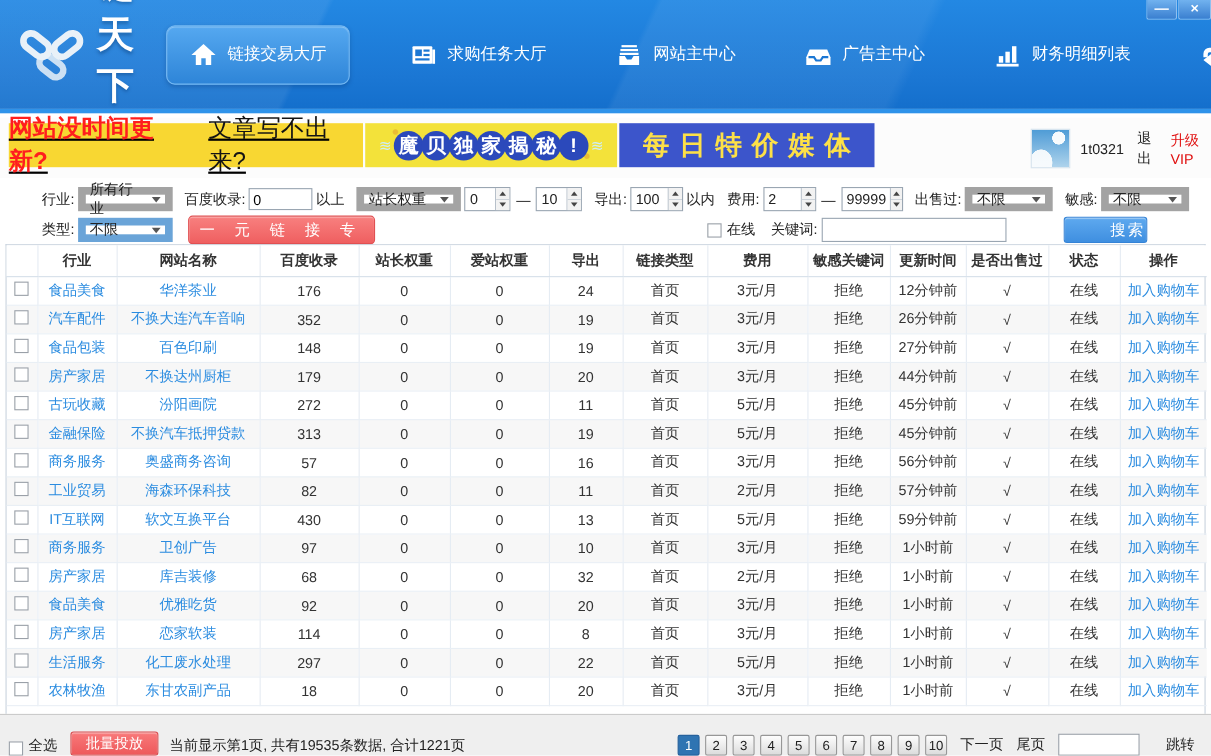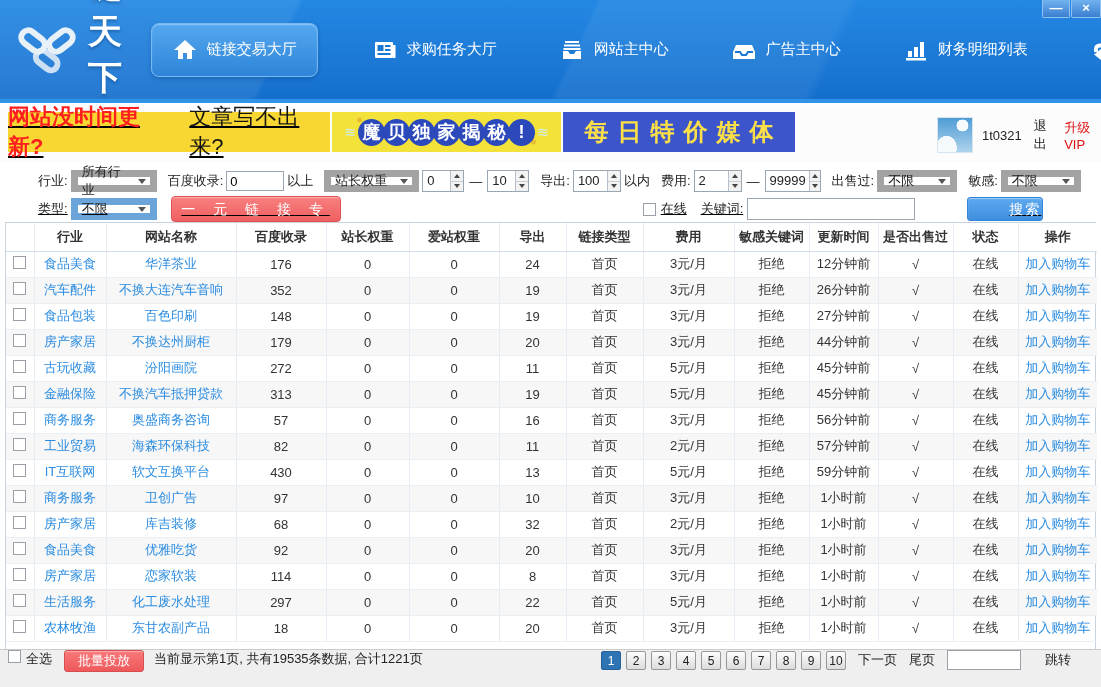--- a/index.html
+++ b/index.html
@@ -52,21 +52,21 @@
                radial-gradient(ellipse at 25% 88%, rgba(255,255,255,.9) 0 28%, rgba(255,255,255,0) 29%),
                linear-gradient(180deg,#4f9cd6,#aed3ec); border:1px solid #d7e4ee; }
   .uname { font-size:13px; color:#222; margin-left:9px; }
   .logout { font-size:13px; color:#222; margin-left:12px; cursor:pointer; }
   .vip { font-size:13px; color:#e01010; margin-left:10px; cursor:pointer; }
 
   
   .filters { position:absolute; top:162px; left:0; width:1101px; height:60px; background:#fff; }
   .f-row { display:flex; align-items:center; padding-left:38px; }
   .f-row1 { margin-top:7px; height:24px; gap:3px; }
-  .f-row2 { margin-top:3px; height:26px;text-decoration:underline; }
+  .f-row2 { margin-top:3px; height:26px; }
   .f-label { font-size:13px; color:#222; white-space:nowrap; }
   .select { height:22px; background:#fff; border:7px solid #a3a3a3; display:flex; align-items:center;
     font-size:13px; color:#222; padding:0 4px; cursor:pointer; }
   .sel-val { flex:1; }
   .sel-arrow { width:0; height:0; border-left:4px solid transparent; border-right:4px solid transparent;
     border-top:5px solid #555; margin-left:6px; }
   .w86 { width:86px; } .w95 { width:95px; } .w80 { width:80px; }
   .t-input { width:58px; height:20px; border:1px solid #9aa6b2; font-size:13px; padding:0 3px;
     font-family:"Liberation Sans","DejaVu Sans",sans-serif; }
   .spin { height:22px; border:1px solid #9aa6b2; background:#fff; display:flex; align-items:stretch; }
@@ -103,21 +103,21 @@
   th { height:28px; font-size:13px; font-weight:bold; color:#333; background:#fff;
     border-right:1px solid #e5ecf3; border-bottom:1px solid #d5dfe9; text-align:center; }
   td { height:26px; font-size:13px; color:#333; text-align:center;
     border-right:1px solid #e5ecf3; border-bottom:1px solid #e9eff5; white-space:nowrap; overflow:hidden; }
   tr.even td { background:#f7f7f7; }
   td.lnk { color:#2b8ce0; cursor:pointer; }
   th:last-child, td:last-child { border-right:none; }
 
   
   .statusbar { position:absolute; top:649px; left:0; width:1101px; height:38px; background:#efefef;
-    border-top:1px solid #cbcbcb; display:flex; align-items:flex-start; padding:0 30px 0 8px; }
+    border-top:1px solid #cbcbcb; display:flex; align-items:flex-end; padding:0 15px 0 8px; }
   .sa-label { font-size:13px; color:#222; margin-left:5px; }
   .batch-btn { margin-left:12px; width:80px; height:22px; border-radius:3px; cursor:pointer;
     background:linear-gradient(180deg,#f8797a,#ee595b); border:1px solid #d94d4f; color:#fff;
     font-size:13px; text-align:center; line-height:20px;
     box-shadow:inset 0 1px 1px rgba(255,255,255,.4); }
   .status-text { font-size:13px; color:#222; margin-left:10px; white-space:nowrap; }
   .pager { margin-left:auto; display:flex; align-items:center; }
   .pg { min-width:20px; height:19px; line-height:18px; padding:0 2px; text-align:center; font-size:12px;
     color:#222; background:linear-gradient(180deg,#fdfdfd,#dcdcdc); border:1px solid #979797;
     border-radius:2px; margin-left:5px; cursor:pointer; }

